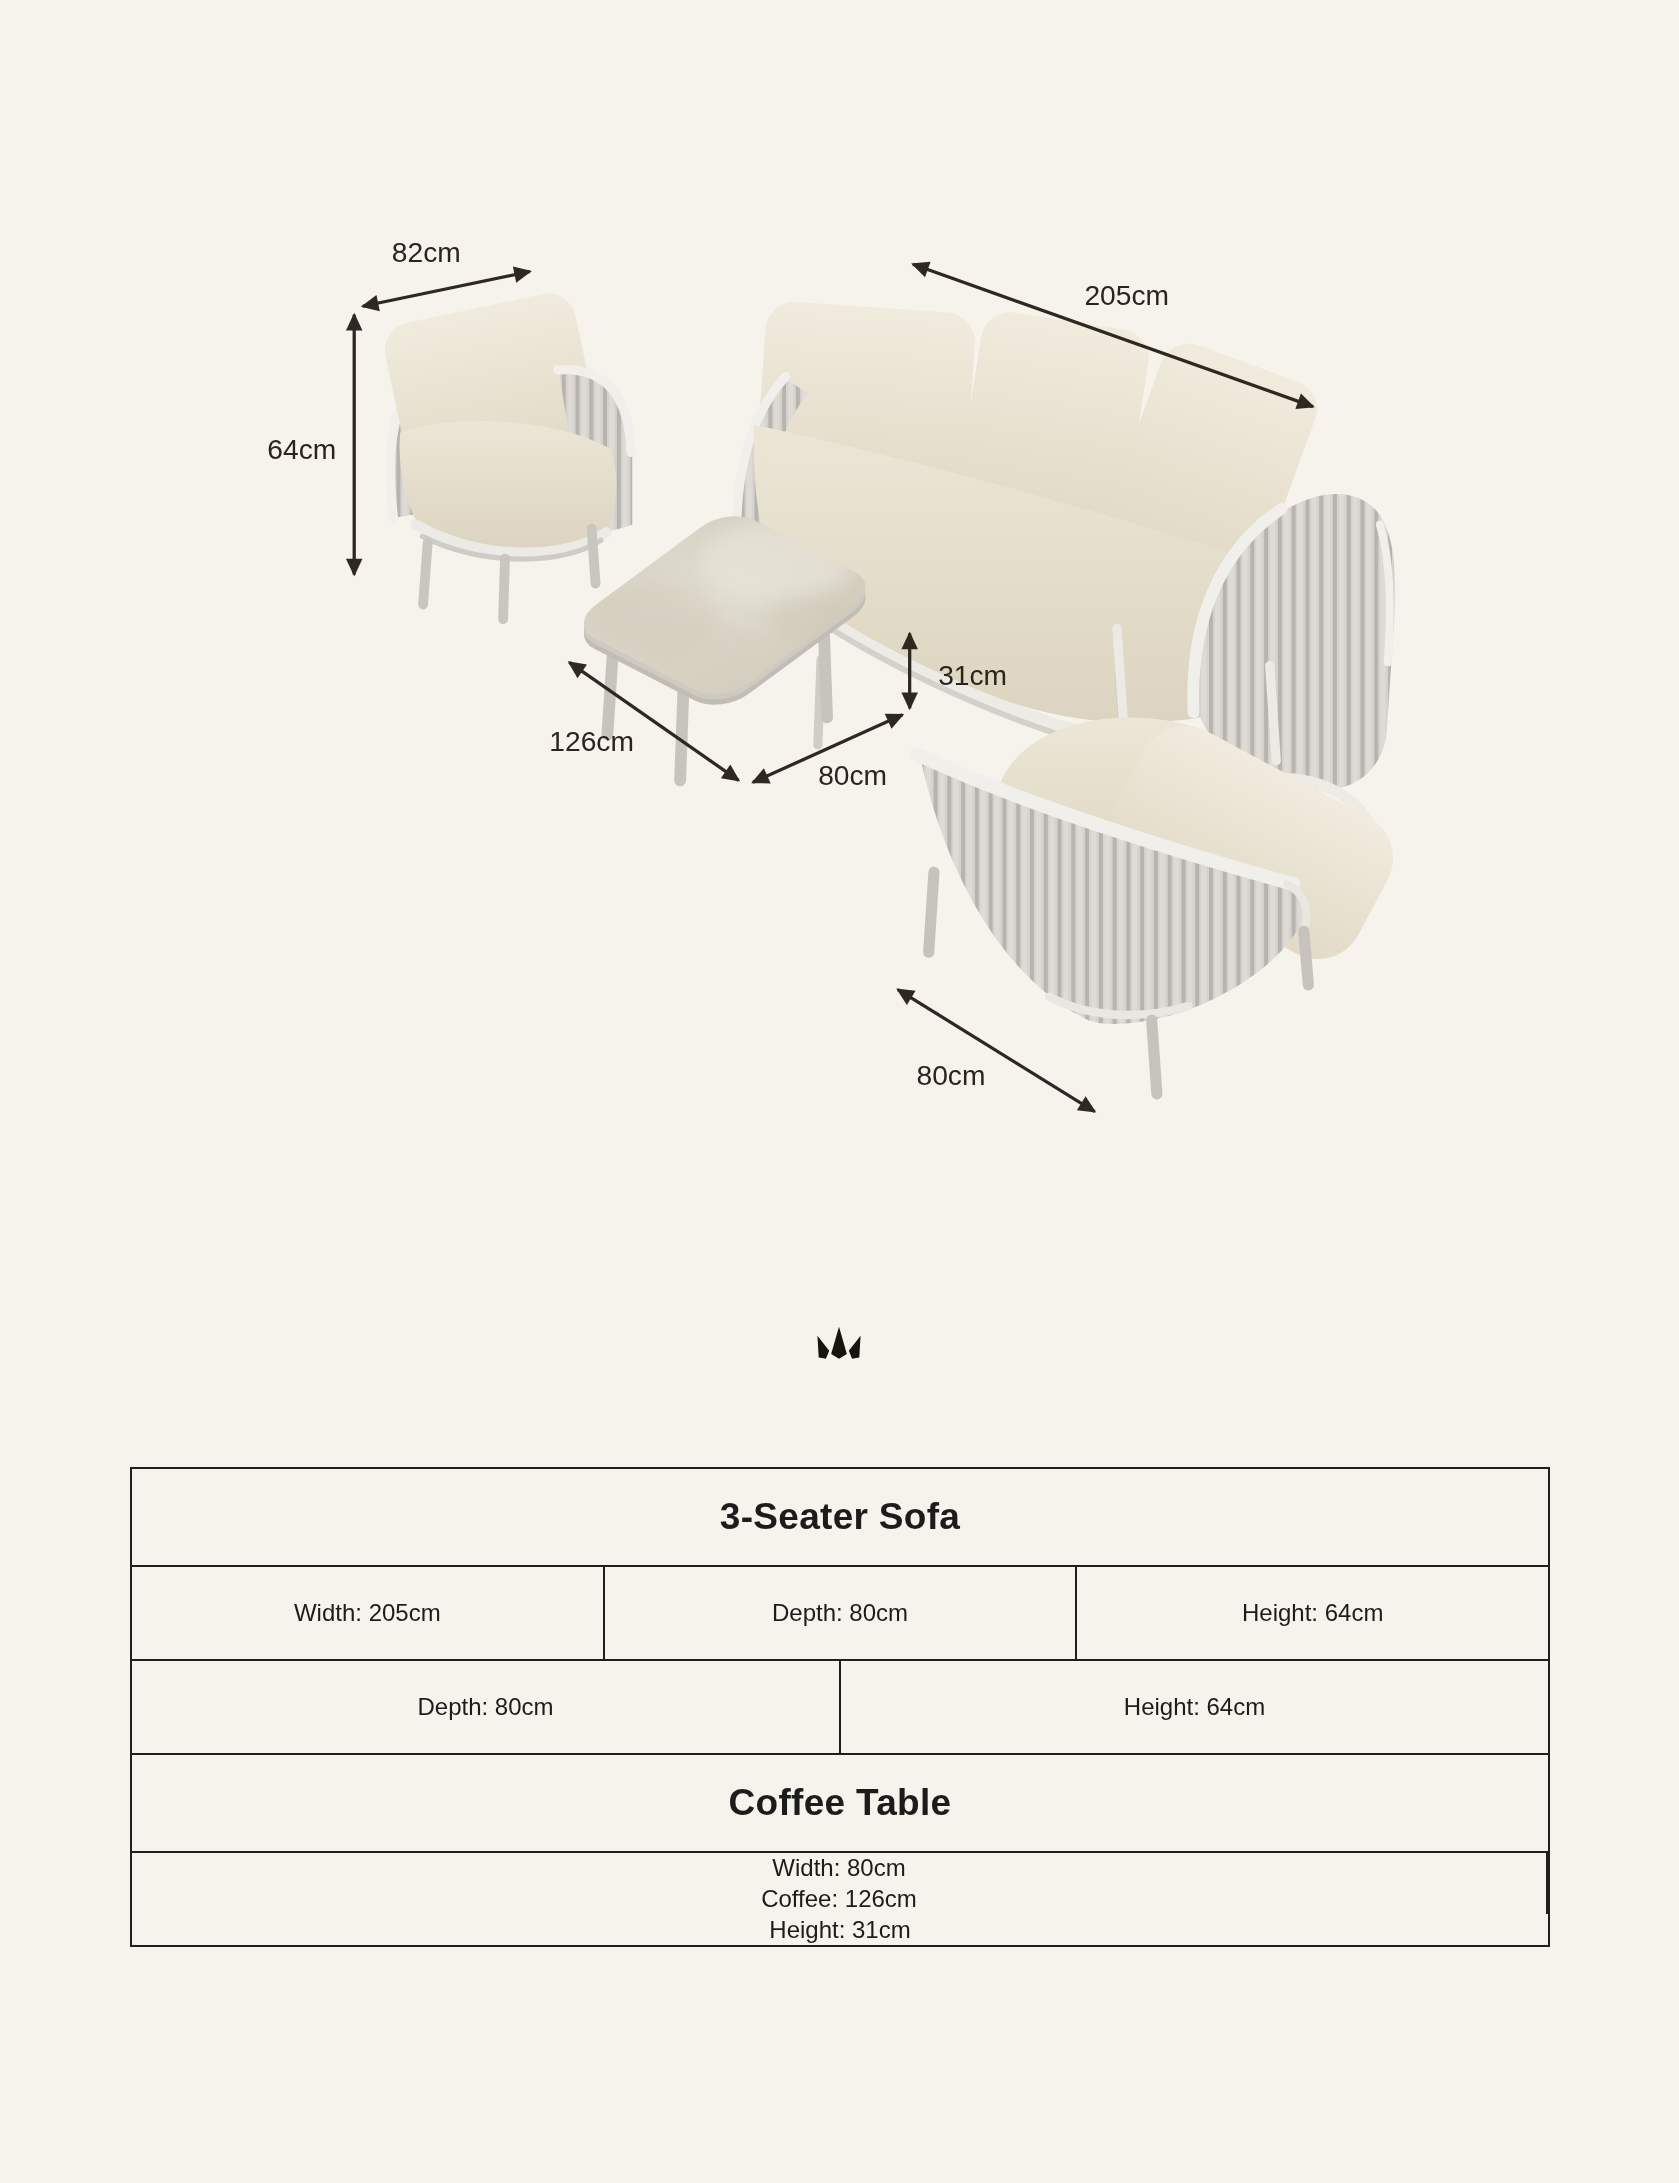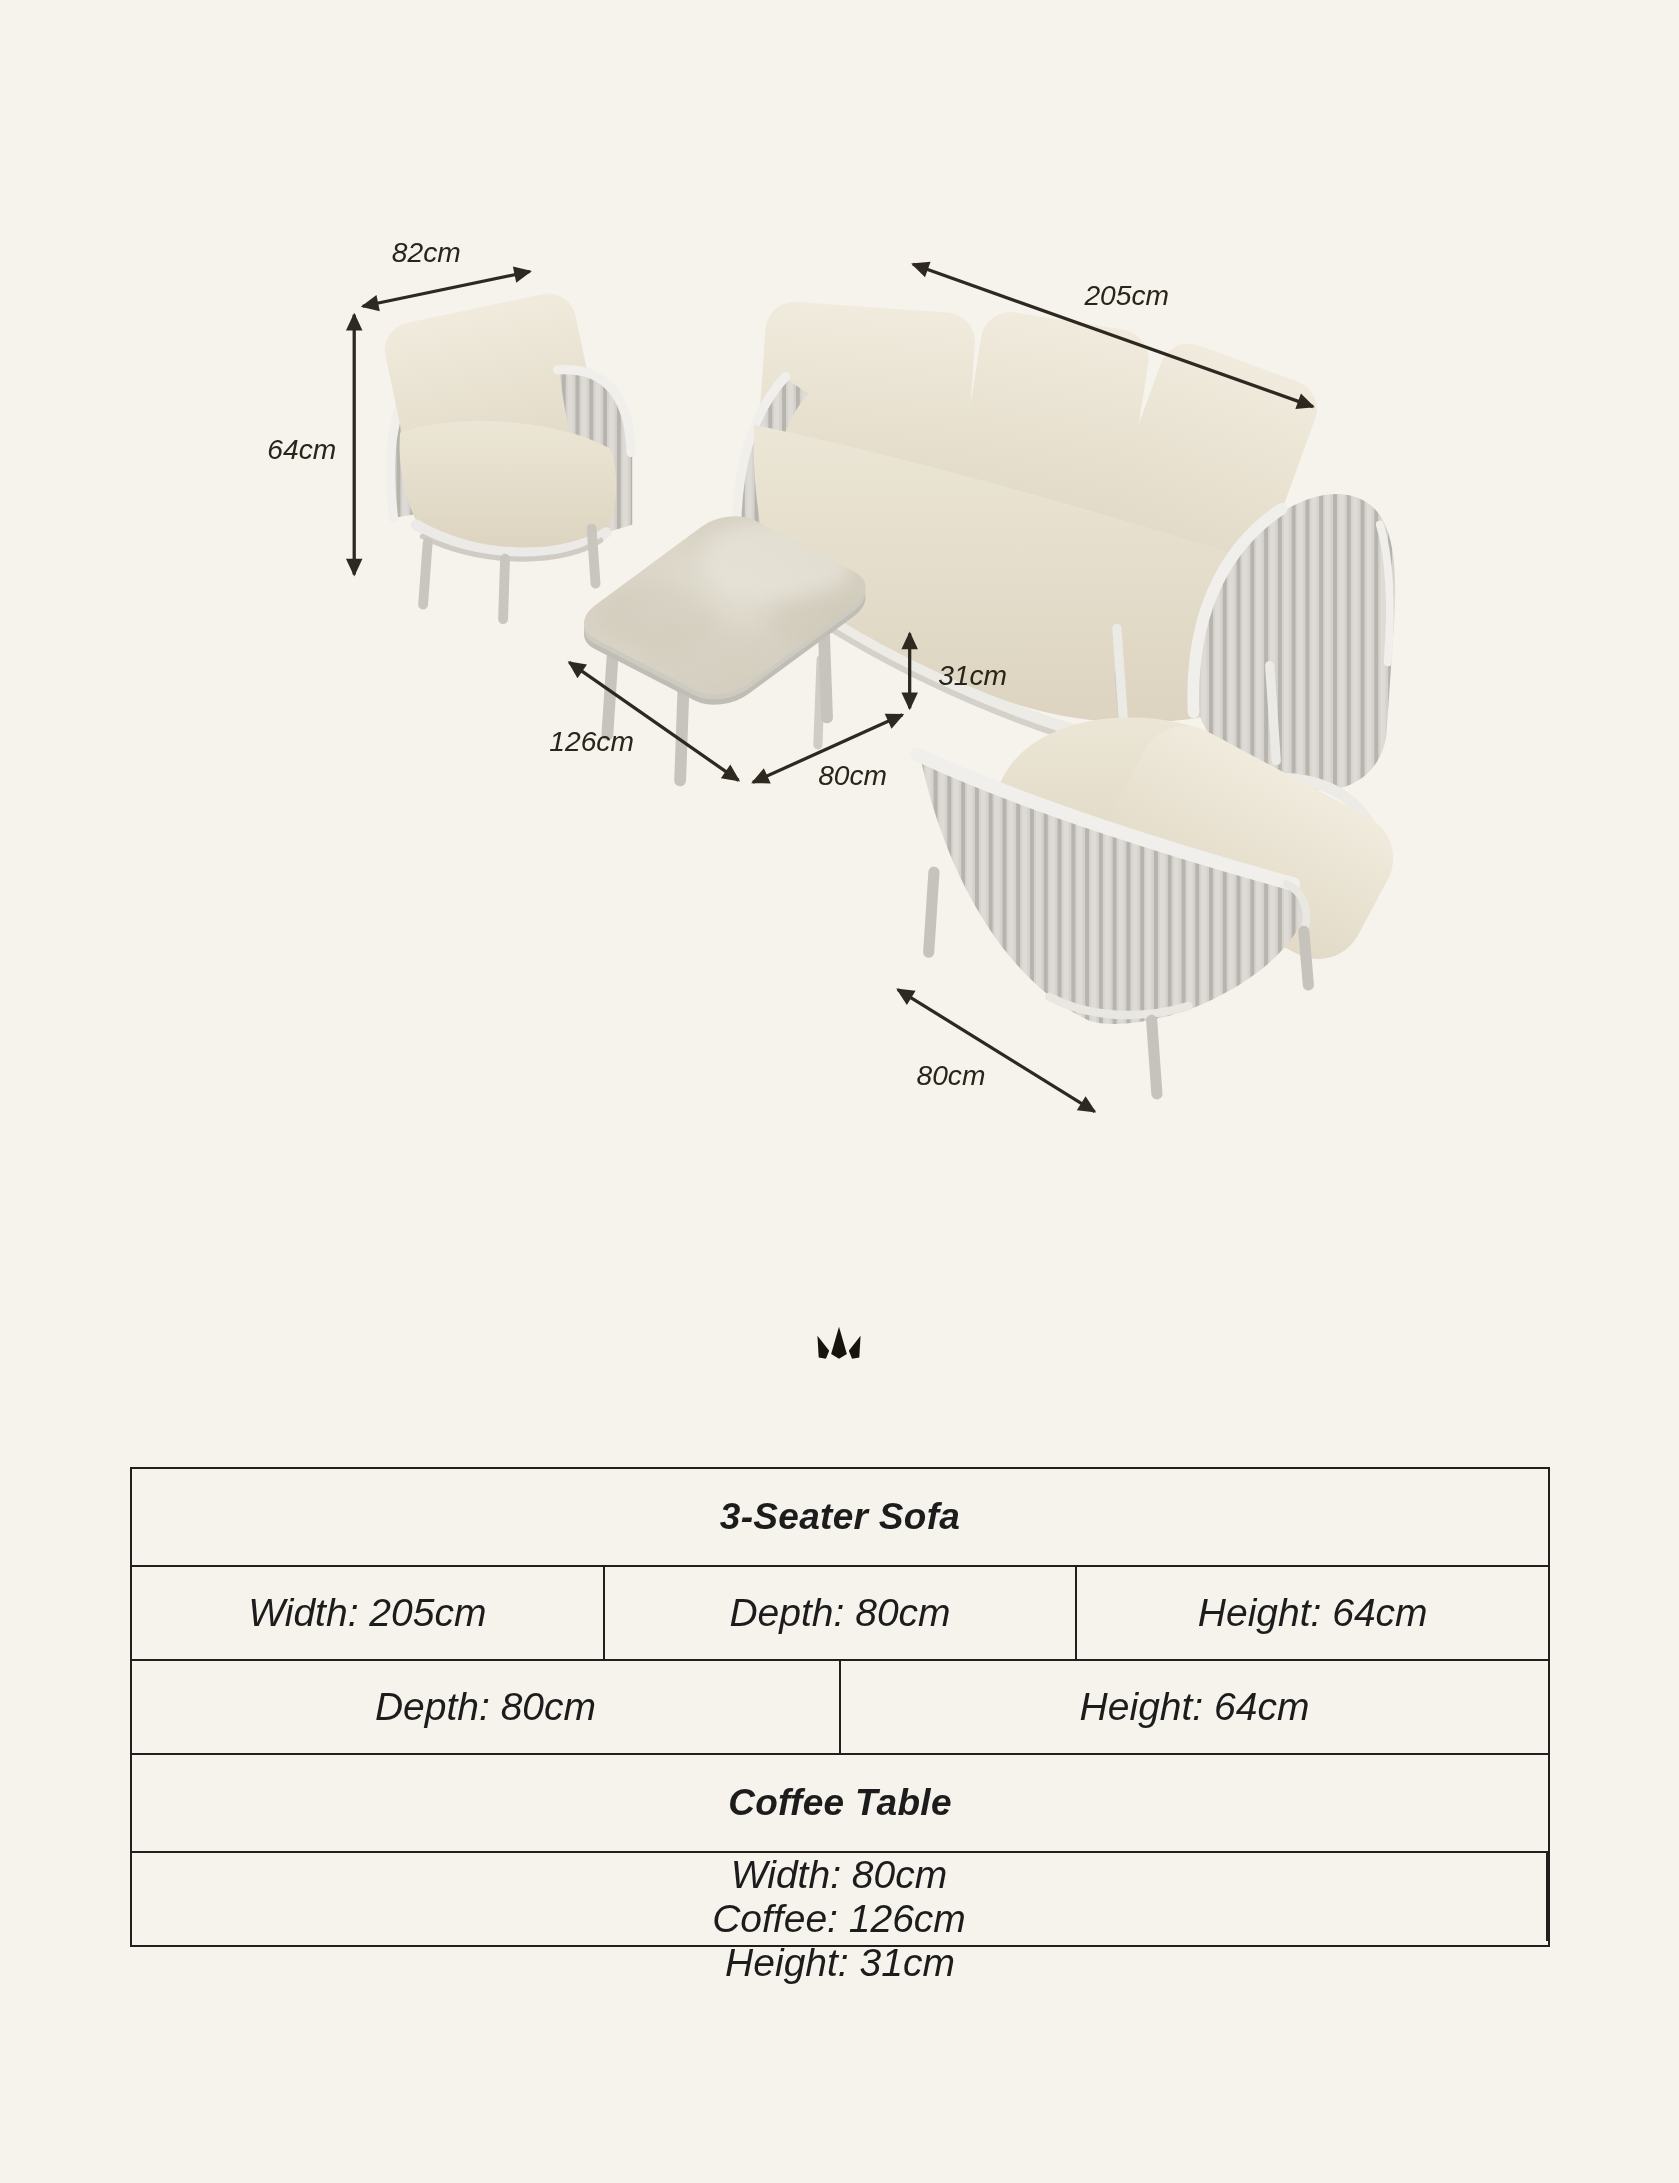--- a/index.html
+++ b/index.html
@@ -1,21 +1,21 @@
 <!DOCTYPE html>
 <html style="font-size:10.5px"><head>
 <meta charset="utf-8">
 <style>
   html,body{margin:0;padding:0;}
   body{
     width:1679px;height:2183px;
     font-family:"Liberation Sans", sans-serif;
     background:#f6f2ec;
   }
-  .page{position:relative;width:1679px;height:2183px;background:#f6f2ec;overflow:hidden;font-style:italic;}
+  .page{position:relative;width:1679px;height:2183px;background:#f6f2ec;overflow:hidden;}
   .scene{position:absolute;left:0;top:0;width:1679px;height:1246px;}
   .dim-label{
     font-family:"Liberation Sans", sans-serif;
     font-size:43px;fill:#2a251b;font-weight:500;
   }
   .logo{position:absolute;left:816px;top:1326px;width:46px;height:34px;}
   .spec-table{
     position:absolute;left:130px;top:1467px;width:1420px;
     border:2px solid #1f1f1d;box-sizing:border-box;
     color:#1c1c1c;
@@ -24,21 +24,21 @@
     height:96px;display:flex;align-items:center;justify-content:center;
     border-bottom:2px solid #1f1f1d;
     font-size:37px;font-weight:bold;letter-spacing:0.3px;
   }
   .data-row{
     display:flex;height:92px;border-bottom:2px solid #1f1f1d;
   }
   .data-row.last{border-bottom:none;flex-direction:column;}
   .td{
     flex:1 1 0;display:flex;align-items:center;justify-content:center;
-    border-right:2px solid #1f1f1d;font-size:39px;
+    border-right:2px solid #1f1f1d;font-size:24px;
   }
   .td:last-child{border-right:none;text-align:center;}
 </style>
 </head>
 <body>
 
 <div class="page">
 
   <svg class="scene" viewBox="0 0 2560 1900" xmlns="http://www.w3.org/2000/svg">
     <defs>

